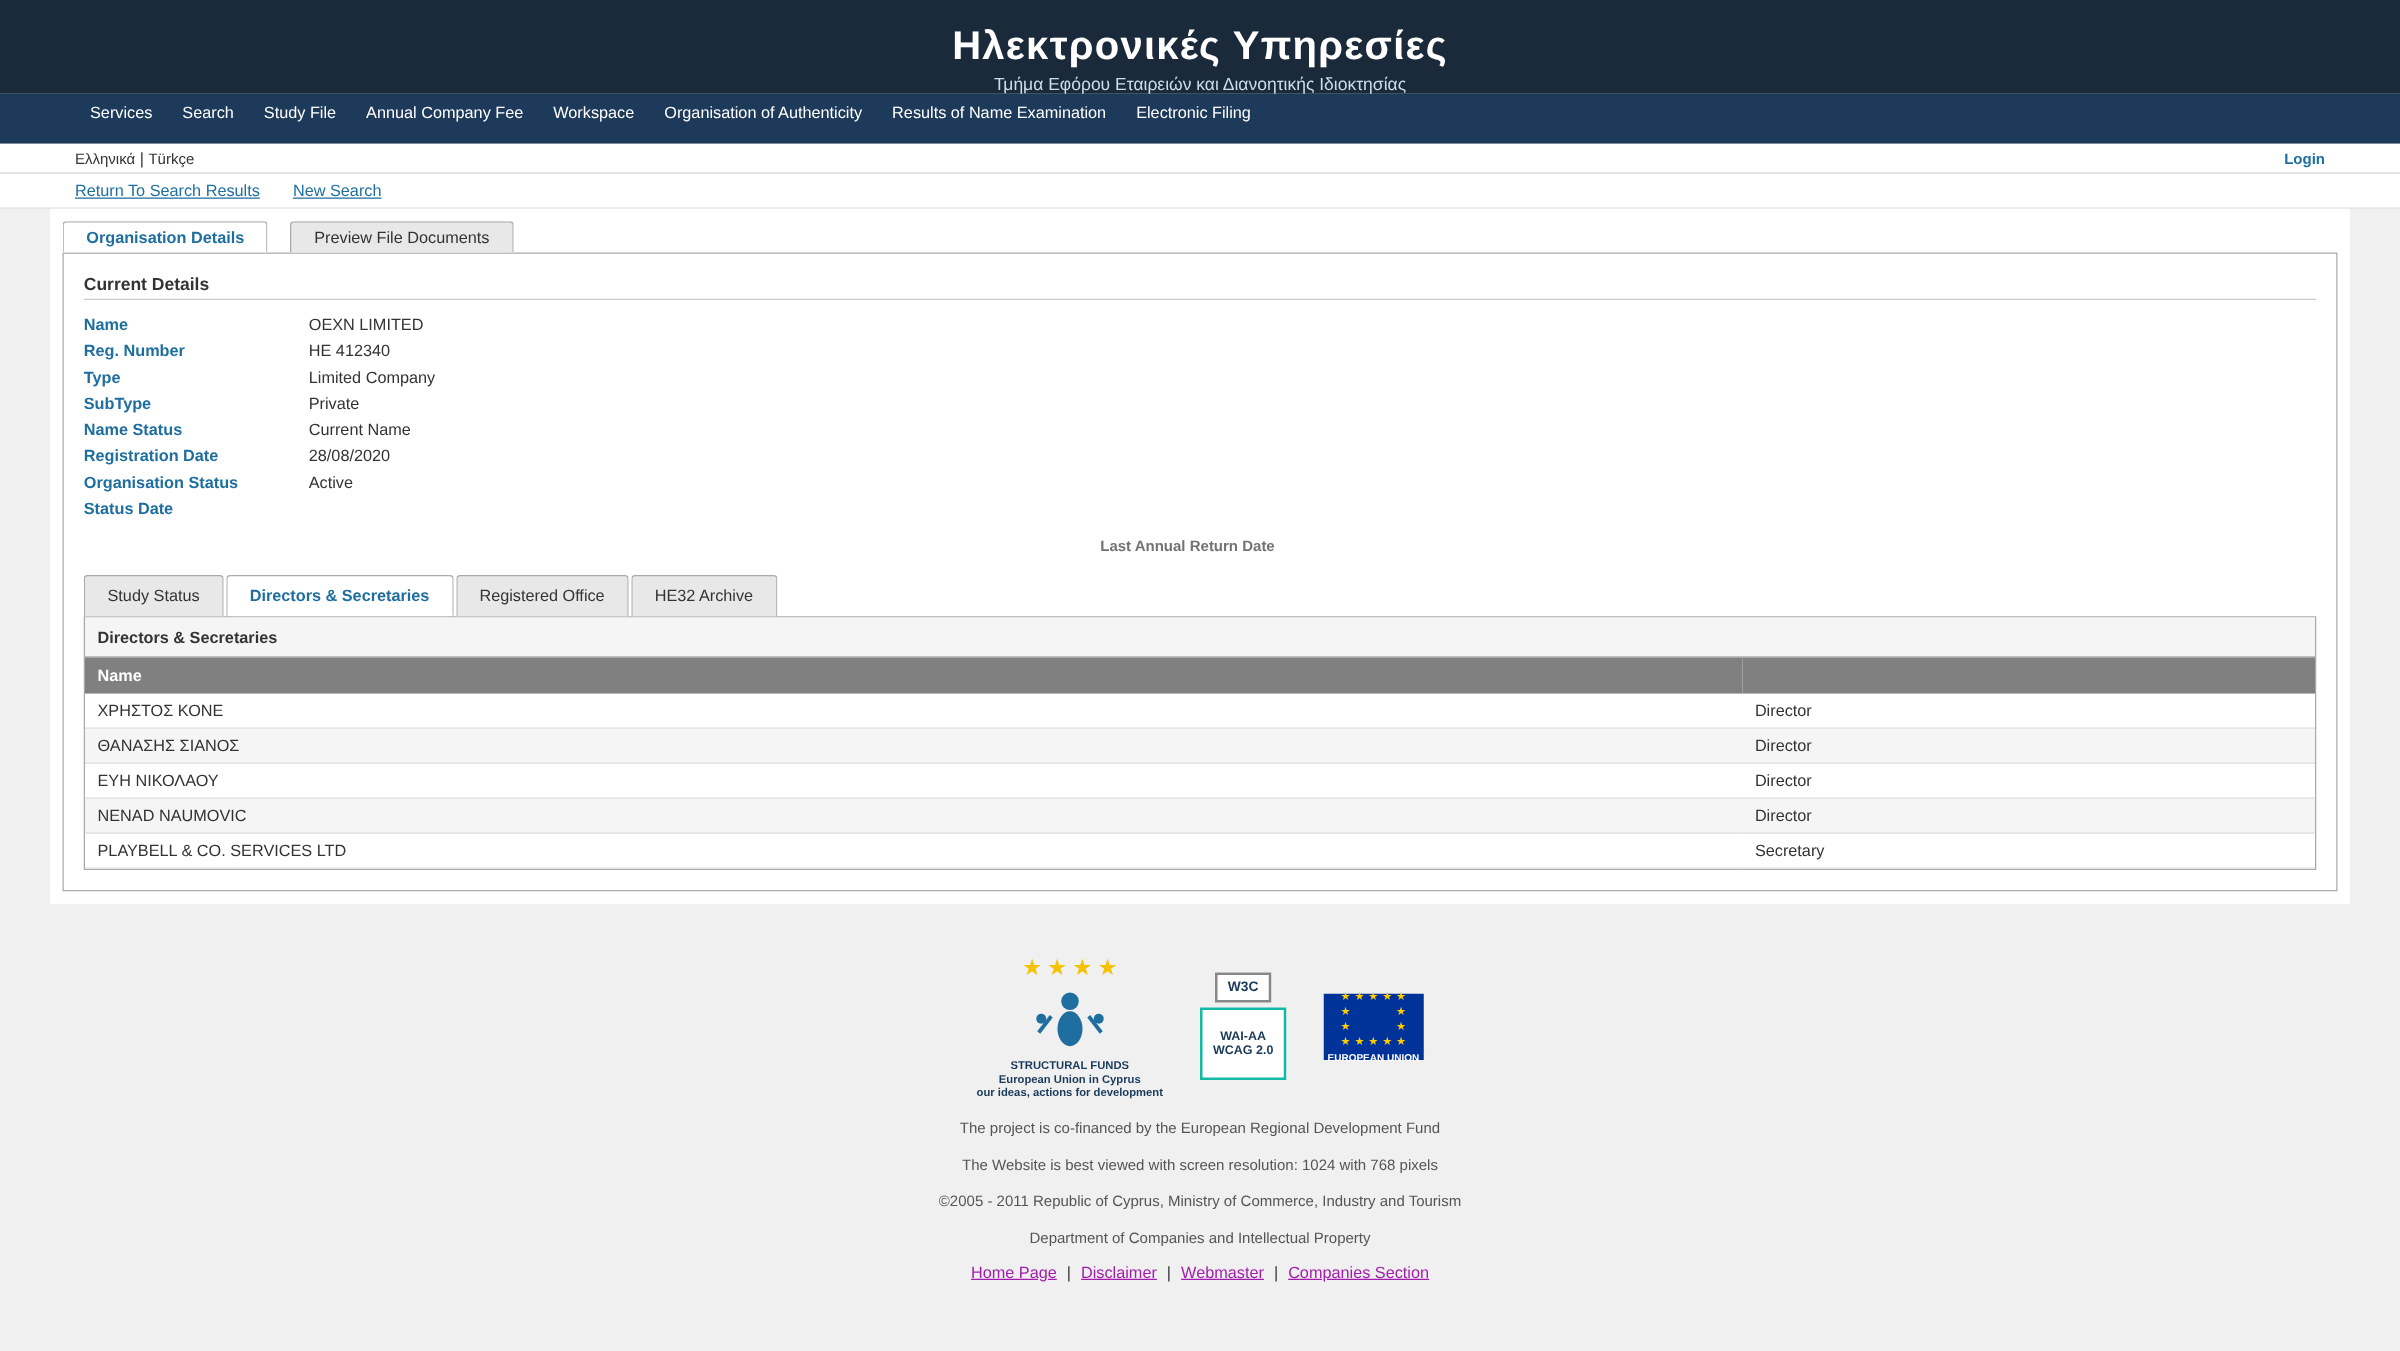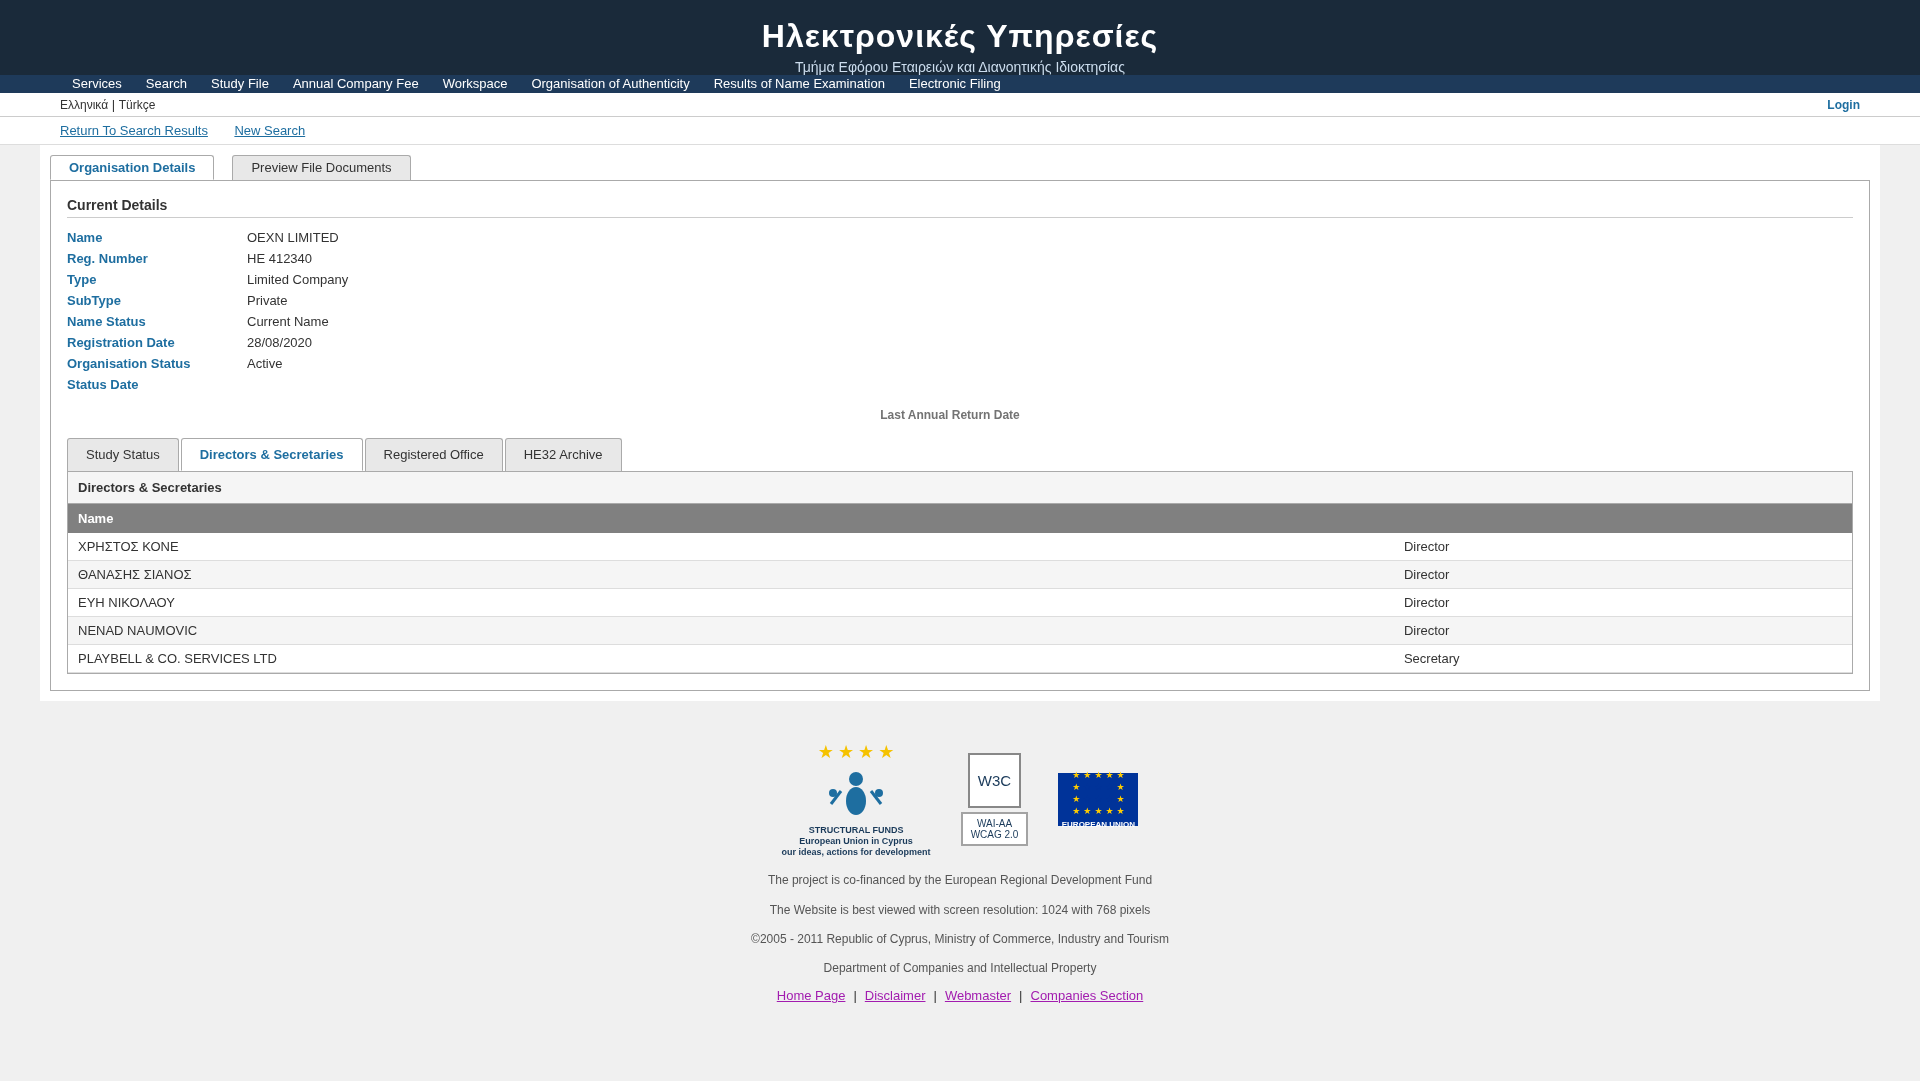--- a/index.html
+++ b/index.html
@@ -22,22 +22,21 @@
       color: #ccddee;
       font-size: 14px;
       margin-top: 4px;
     }
 
     
     .nav-bar {
       background: #1e3a5a;
       padding: 0;
       display: flex;
-      align-items: center;
-      height: 18px;
+      height: 40px;
       padding-left: 60px;
     }
     .nav-bar a {
       color: #ffffff;
       text-decoration: none;
       font-size: 13px;
       padding: 0 12px;
       height: 30px;
       line-height: 30px;
       display: inline-block;
@@ -404,22 +403,22 @@
           <line x1="50" y1="22" x2="60" y2="35" stroke="#1e6ea0" stroke-width="3"></line>
 
           <circle cx="12" cy="24" r="4" fill="#1e6ea0"></circle>
           <circle cx="58" cy="24" r="4" fill="#1e6ea0"></circle>
         </svg>
       </div>
       <div class="structural-label">STRUCTURAL FUNDS<br>European Union in Cyprus<br>our ideas, actions for development</div>
     </div>
 
     <div style="display:flex;flex-direction:column;align-items:center;gap:4px;">
-      <div style="border:2px solid #888;padding:17px 8px;font-size:15px;font-weight:normal;color:#1a3a5a;background:#fff;">W3C</div>
-      <div style="border:2px solid #a3a3a3;padding:4px 8px;font-size:10px;font-weight:normal;color:#1a3a5a;background:#fff;">WAI-AA<br>WCAG 2.0</div>
+      <div style="border:2px solid #888;padding:4px 8px;font-size:11px;font-weight:bold;color:#1a3a5a;background:#fff;">W3C</div>
+      <div style="border:2px solid #14b8a6;padding:16px 8px;font-size:10px;font-weight:bold;color:#1a3a5a;background:#fff;">WAI-AA<br>WCAG 2.0</div>
     </div>
 
     <div style="background:#003399;width:80px;height:53px;display:flex;align-items:center;justify-content:center;flex-direction:column;gap:2px;">
       <div style="display:flex;gap:3px;">
         <span style="color:#ffcc00;font-size:9px;">★</span>
         <span style="color:#ffcc00;font-size:9px;">★</span>
         <span style="color:#ffcc00;font-size:9px;">★</span>
         <span style="color:#ffcc00;font-size:9px;">★</span>
         <span style="color:#ffcc00;font-size:9px;">★</span>
       </div>

